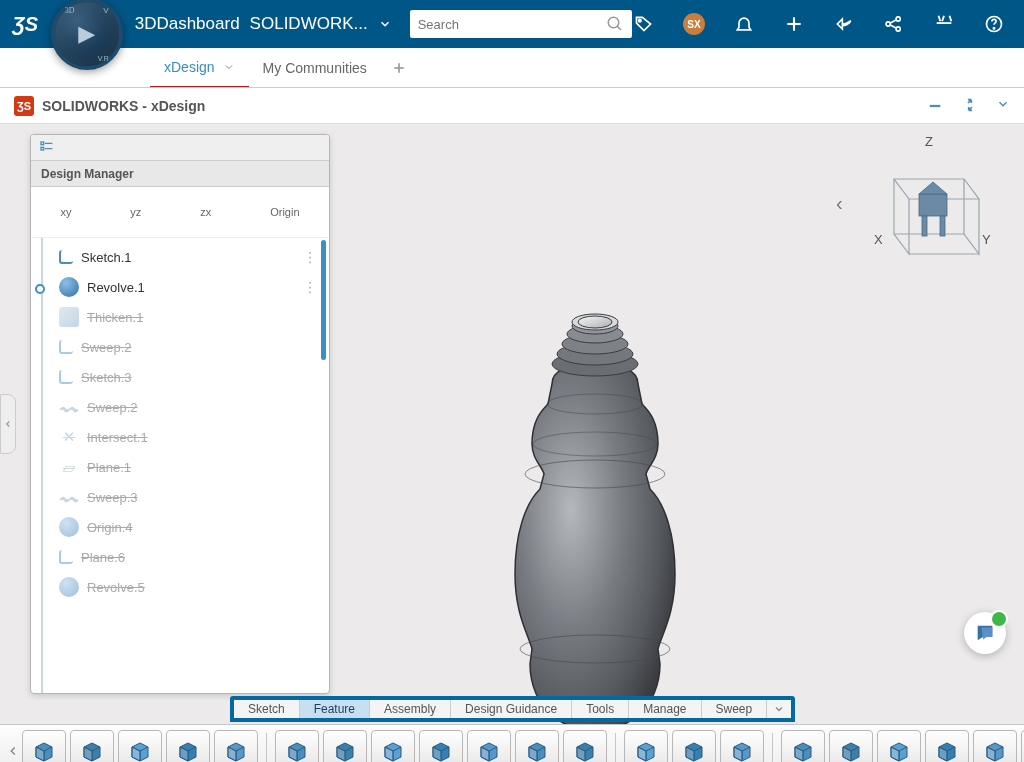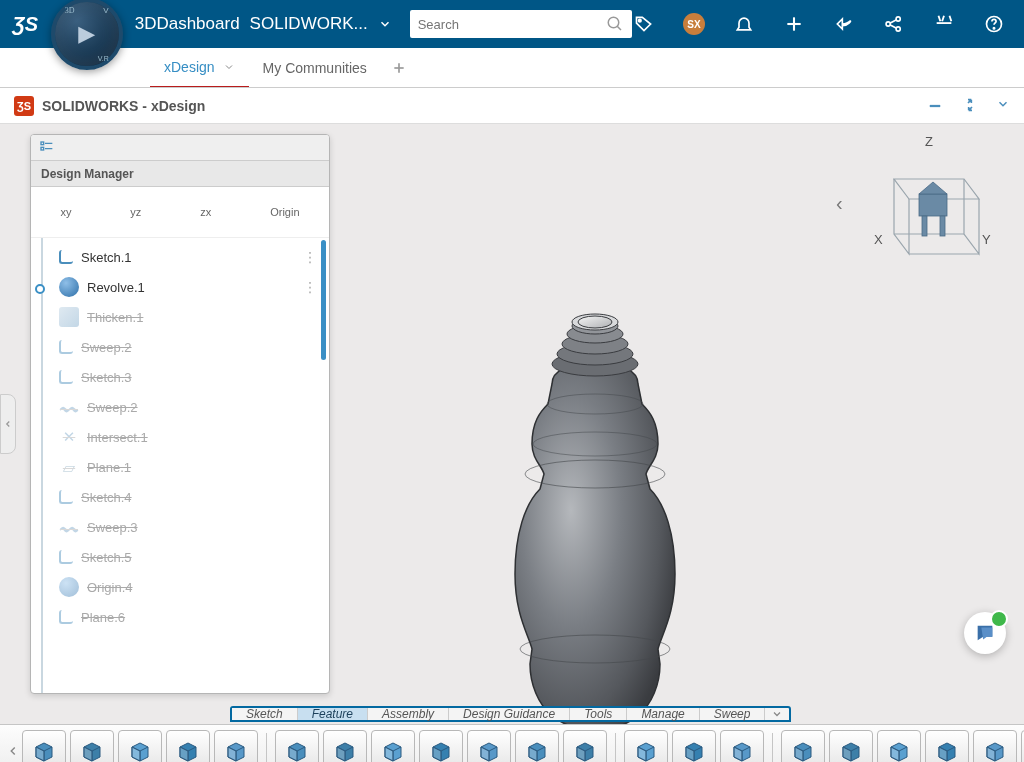--- a/index.html
+++ b/index.html
@@ -230,25 +230,24 @@
 }
 
 
 .feature-tabs {
   position: absolute;
   left: 230px;
   bottom: 2px;
   display: flex;
   align-items: center;
   background: #f4f4f4;
-  border: 2px solid #0369a1;
+  border: 4px solid #0369a1;
   border-radius: 3px 3px 0 0;
-  height: 16px;
+  height: 26px;
   font-size: 12px;
-  font-style: italic;
 }
 .ftab {
   padding: 0 14px;
   height: 100%;
   display:flex; align-items:center;
   border-right: 1px solid #ccc;
   cursor: pointer;
   background: #f4f4f4;
   color: #555;
 }
@@ -477,38 +476,34 @@
         </div>
         <div class="tree-item suppressed">
           <span class="feat-icon intersect">✕</span>
           <span>Intersect.1</span>
         </div>
         <div class="tree-item suppressed">
           <span class="feat-icon plane">▱</span>
           <span>Plane.1</span>
         </div>
         <div class="tree-item suppressed">
-          <span class="feat-icon sketch"></span>
-          <span>Sketch.4</span>
-        </div>
-        <div class="tree-item suppressed">
           <span class="feat-icon sweep">〰</span>
           <span>Sweep.3</span>
         </div>
         <div class="tree-item suppressed">
-          <span class="feat-icon sketch"></span>
-          <span>Sketch.5</span>
-        </div>
-        <div class="tree-item suppressed">
           <span class="feat-icon revolve"></span>
           <span>Origin.4</span>
         </div>
         <div class="tree-item suppressed">
           <span class="feat-icon sketch"></span>
           <span>Plane.6</span>
+        </div>
+        <div class="tree-item suppressed">
+          <span class="feat-icon revolve"></span>
+          <span>Revolve.5</span>
         </div>
       </div>
   </div>
 
   <div class="viewport-model">
     <svg width="230" height="430" viewBox="0 0 230 430">
       <defs>
         <radialGradient id="bottleGrad" cx="35%" cy="40%" r="70%">
           <stop offset="0%" stop-color="#b5b8bc"></stop>
           <stop offset="45%" stop-color="#7a7e84"></stop>

